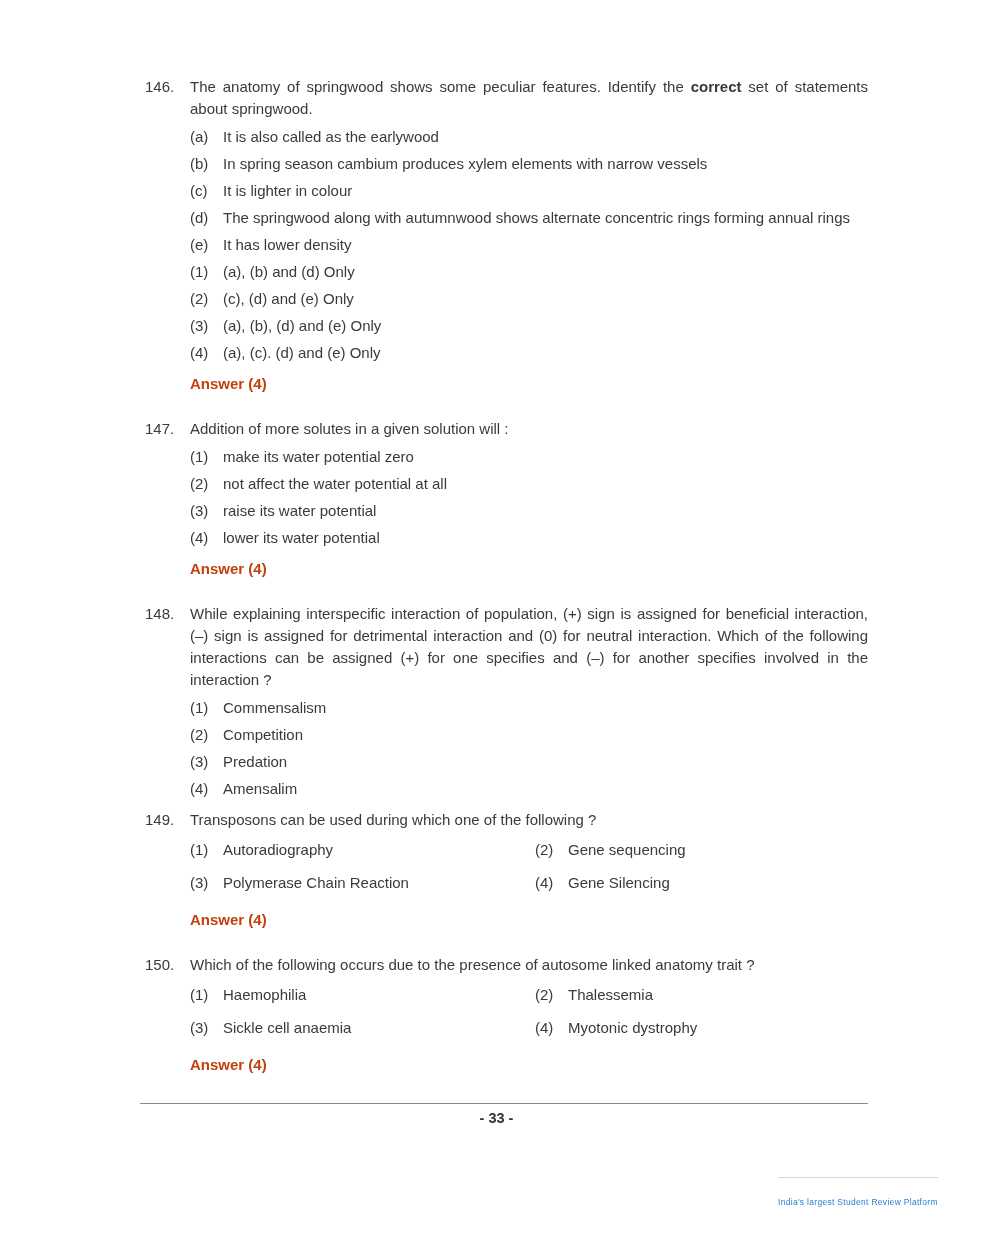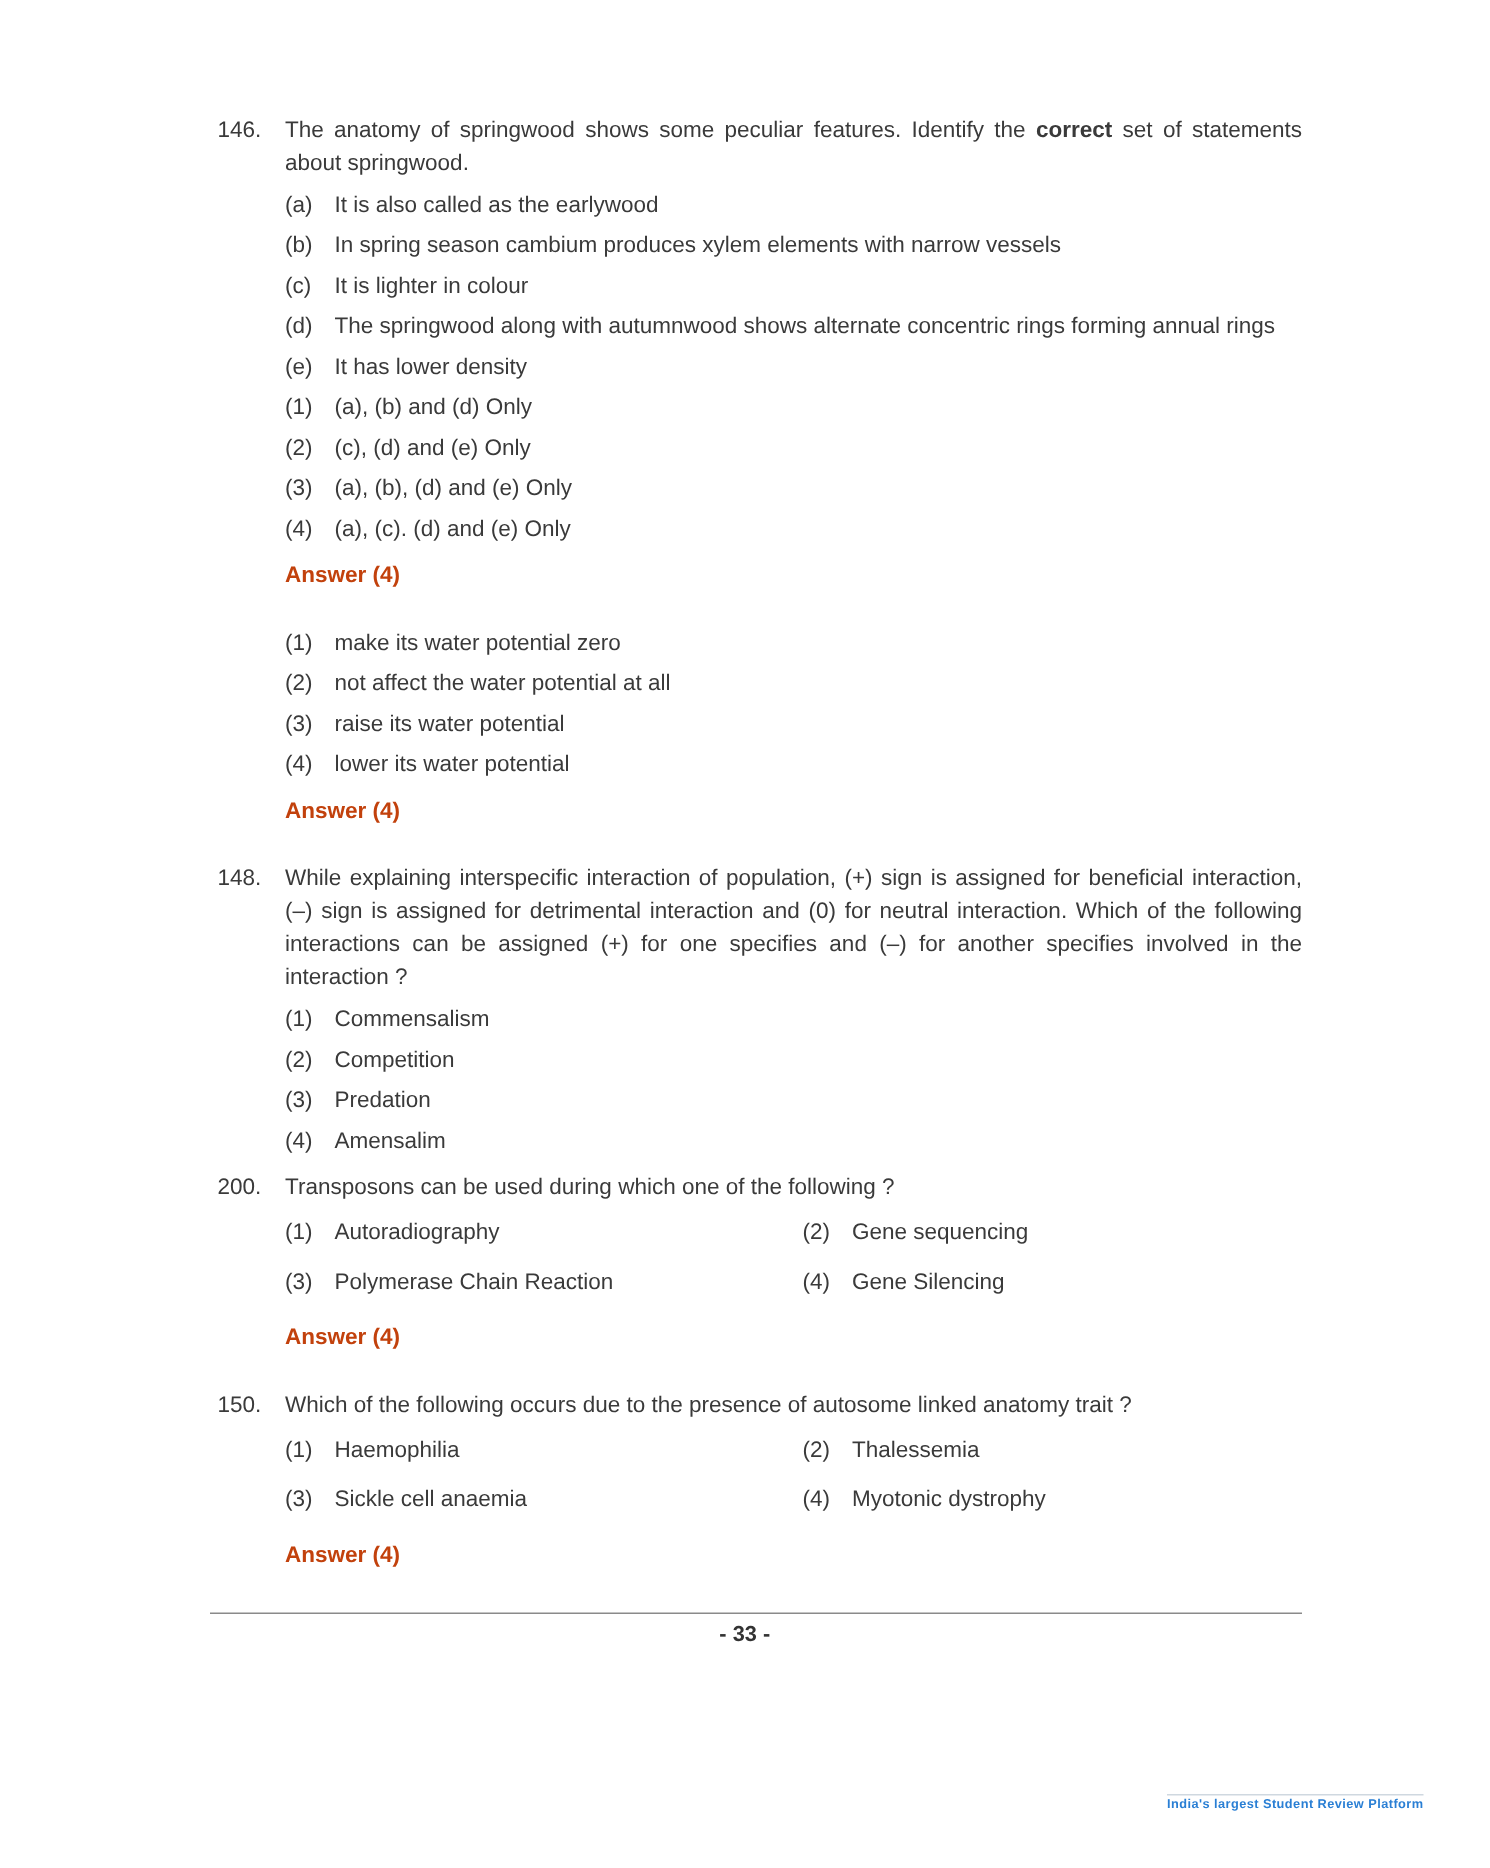--- a/index.html
+++ b/index.html
@@ -41,23 +41,23 @@
     display:flex; flex-direction:column; align-items:flex-start;
   }
   .logo-row { display:flex; align-items:center; }
   .logo-mascot { width:56px; height:62px; margin-right:4px; }
   .brand {
     color:#1c7cd6; font-size:27px; font-weight:bold; letter-spacing:-0.5px;
     line-height:30px;
   }
   .brand-com { color:#8f9aa3; font-size:9px; margin-left:2px; vertical-align:top; }
   .tagline {
-    color:#2a7fd4; font-size:8.5px; font-weight:bold; letter-spacing:0.3px;
+    color:#2a7fd4; font-size:8.5px; font-weight:normal; letter-spacing:0.3px;
     margin-left:62px; margin-top:2px;
-    border-top:1px solid #cfd8e0; padding-top:0;
+    border-top:1px solid #cfd8e0; padding-top:19px;
   }
 </style>
 </head>
 <body>
 
 <div class="page">
   <div class="content">
 
     <section class="question">
       <div class="q-row">
@@ -99,20 +99,24 @@
         </div>
         <div class="line-item">
           <span class="opt-label">(4)</span>
           <span class="opt-text">(a), (c). (d) and (e) Only</span>
         </div>
         <p class="answer">Answer (4)</p>
       </div>
     </section>
 
     <section class="question">
+      <div class="q-row">
+        <span class="q-num">147.</span>
+        <p class="q-text">Addition of more solutes in a given solution will :</p>
+      </div>
       <div class="q-body">
         <div class="line-item">
           <span class="opt-label">(1)</span>
           <span class="opt-text">make its water potential zero</span>
         </div>
         <div class="line-item">
           <span class="opt-label">(2)</span>
           <span class="opt-text">not affect the water potential at all</span>
         </div>
         <div class="line-item">
@@ -147,21 +151,21 @@
         </div>
         <div class="line-item">
           <span class="opt-label">(4)</span>
           <span class="opt-text">Amensalim</span>
         </div>
       </div>
     </section>
 
     <section class="question">
       <div class="q-row">
-        <span class="q-num">200.</span>
+        <span class="q-num">149.</span>
         <p class="q-text">Transposons can be used during which one of the following ?</p>
       </div>
       <div class="q-body">
         <div class="opts-grid">
           <div class="line-item">
             <span class="opt-label">(1)</span>
             <span class="opt-text">Autoradiography</span>
           </div>
           <div class="line-item">
             <span class="opt-label">(2)</span>

